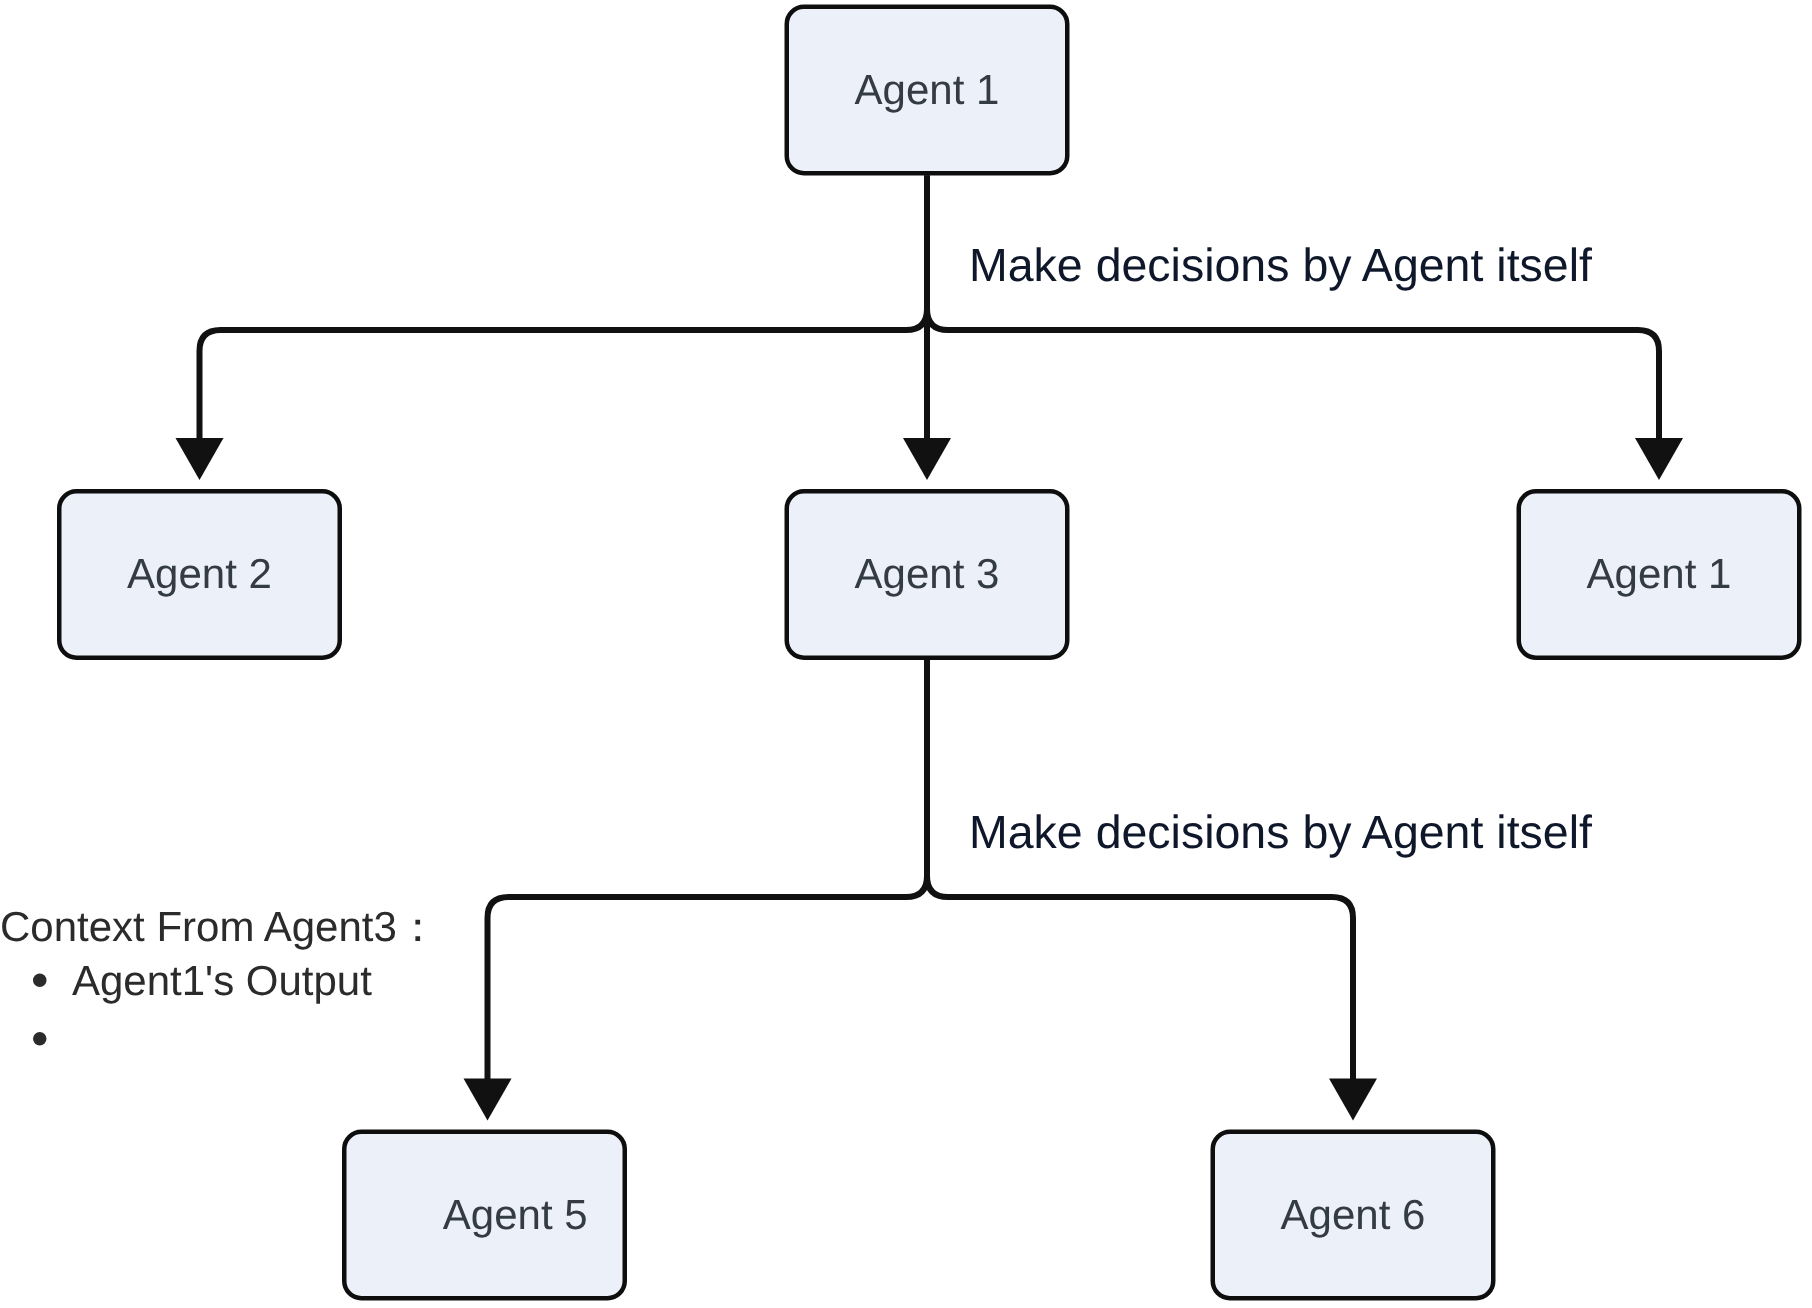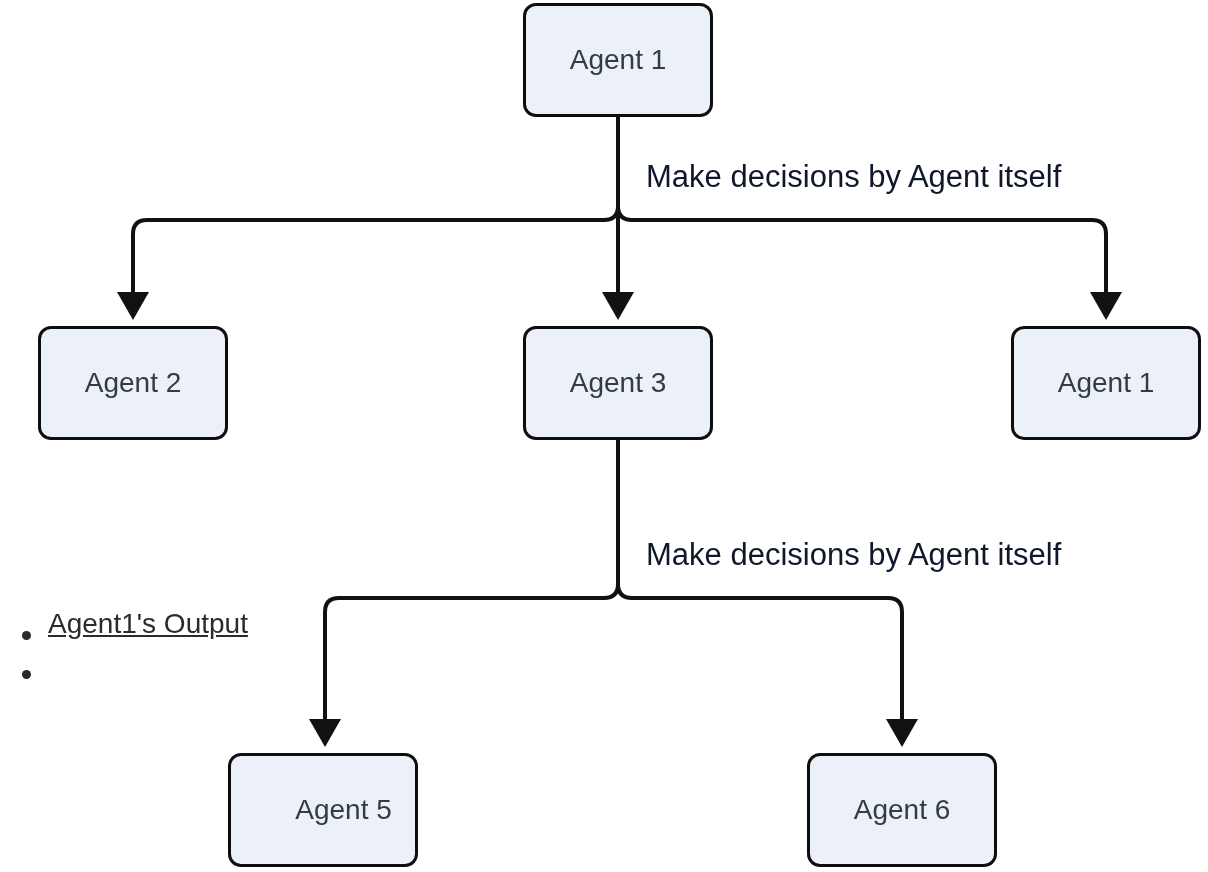--- a/index.html
+++ b/index.html
@@ -16,23 +16,22 @@
   }
   .edge-label{
     position:absolute;font-size:31px;line-height:36px;color:#0f172a;
     white-space:nowrap;z-index:1;
   }
   .context{
     position:absolute;left:0;top:601px;color:#2B2B2B;z-index:1;
   }
   .context-heading{font-size:28px;line-height:33px;white-space:nowrap;}
   .context-item{
-    display:flex;align-items:flex-end;height:39px;white-space:nowrap;
+    display:flex;align-items:center;height:39px;white-space:nowrap;
     font-size:28px;
-    text-decoration:underline;
   }
   .bullet-dot{
     width:9px;height:9px;border-radius:50%;background:#2B2B2B;
     margin-left:22px;margin-right:17px;flex:0 0 auto;
   }
   .edge-path{stroke:#111111;stroke-width:4;fill:none;}
   .arrow-head{fill:#111111;stroke:none;}
 </style>
 </head>
 <body>
@@ -71,20 +70,21 @@
   <span>Agent 5</span>
 </div>
 <div class="node" style="left:807px;top:753px;">
   <span>Agent 6</span>
 </div>
 
 <div class="edge-label" style="left:646px;top:159px;">Make decisions by Agent itself</div>
 <div class="edge-label" style="left:646px;top:537px;">Make decisions by Agent itself</div>
 
 <div class="context">
+  <div class="context-heading">Context From Agent3：</div>
   <div class="context-item">
     <span class="bullet-dot"></span>
     <span>Agent1's Output</span>
   </div>
   <div class="context-item">
     <span class="bullet-dot"></span>
   </div>
 </div>
 
 </body></html>

